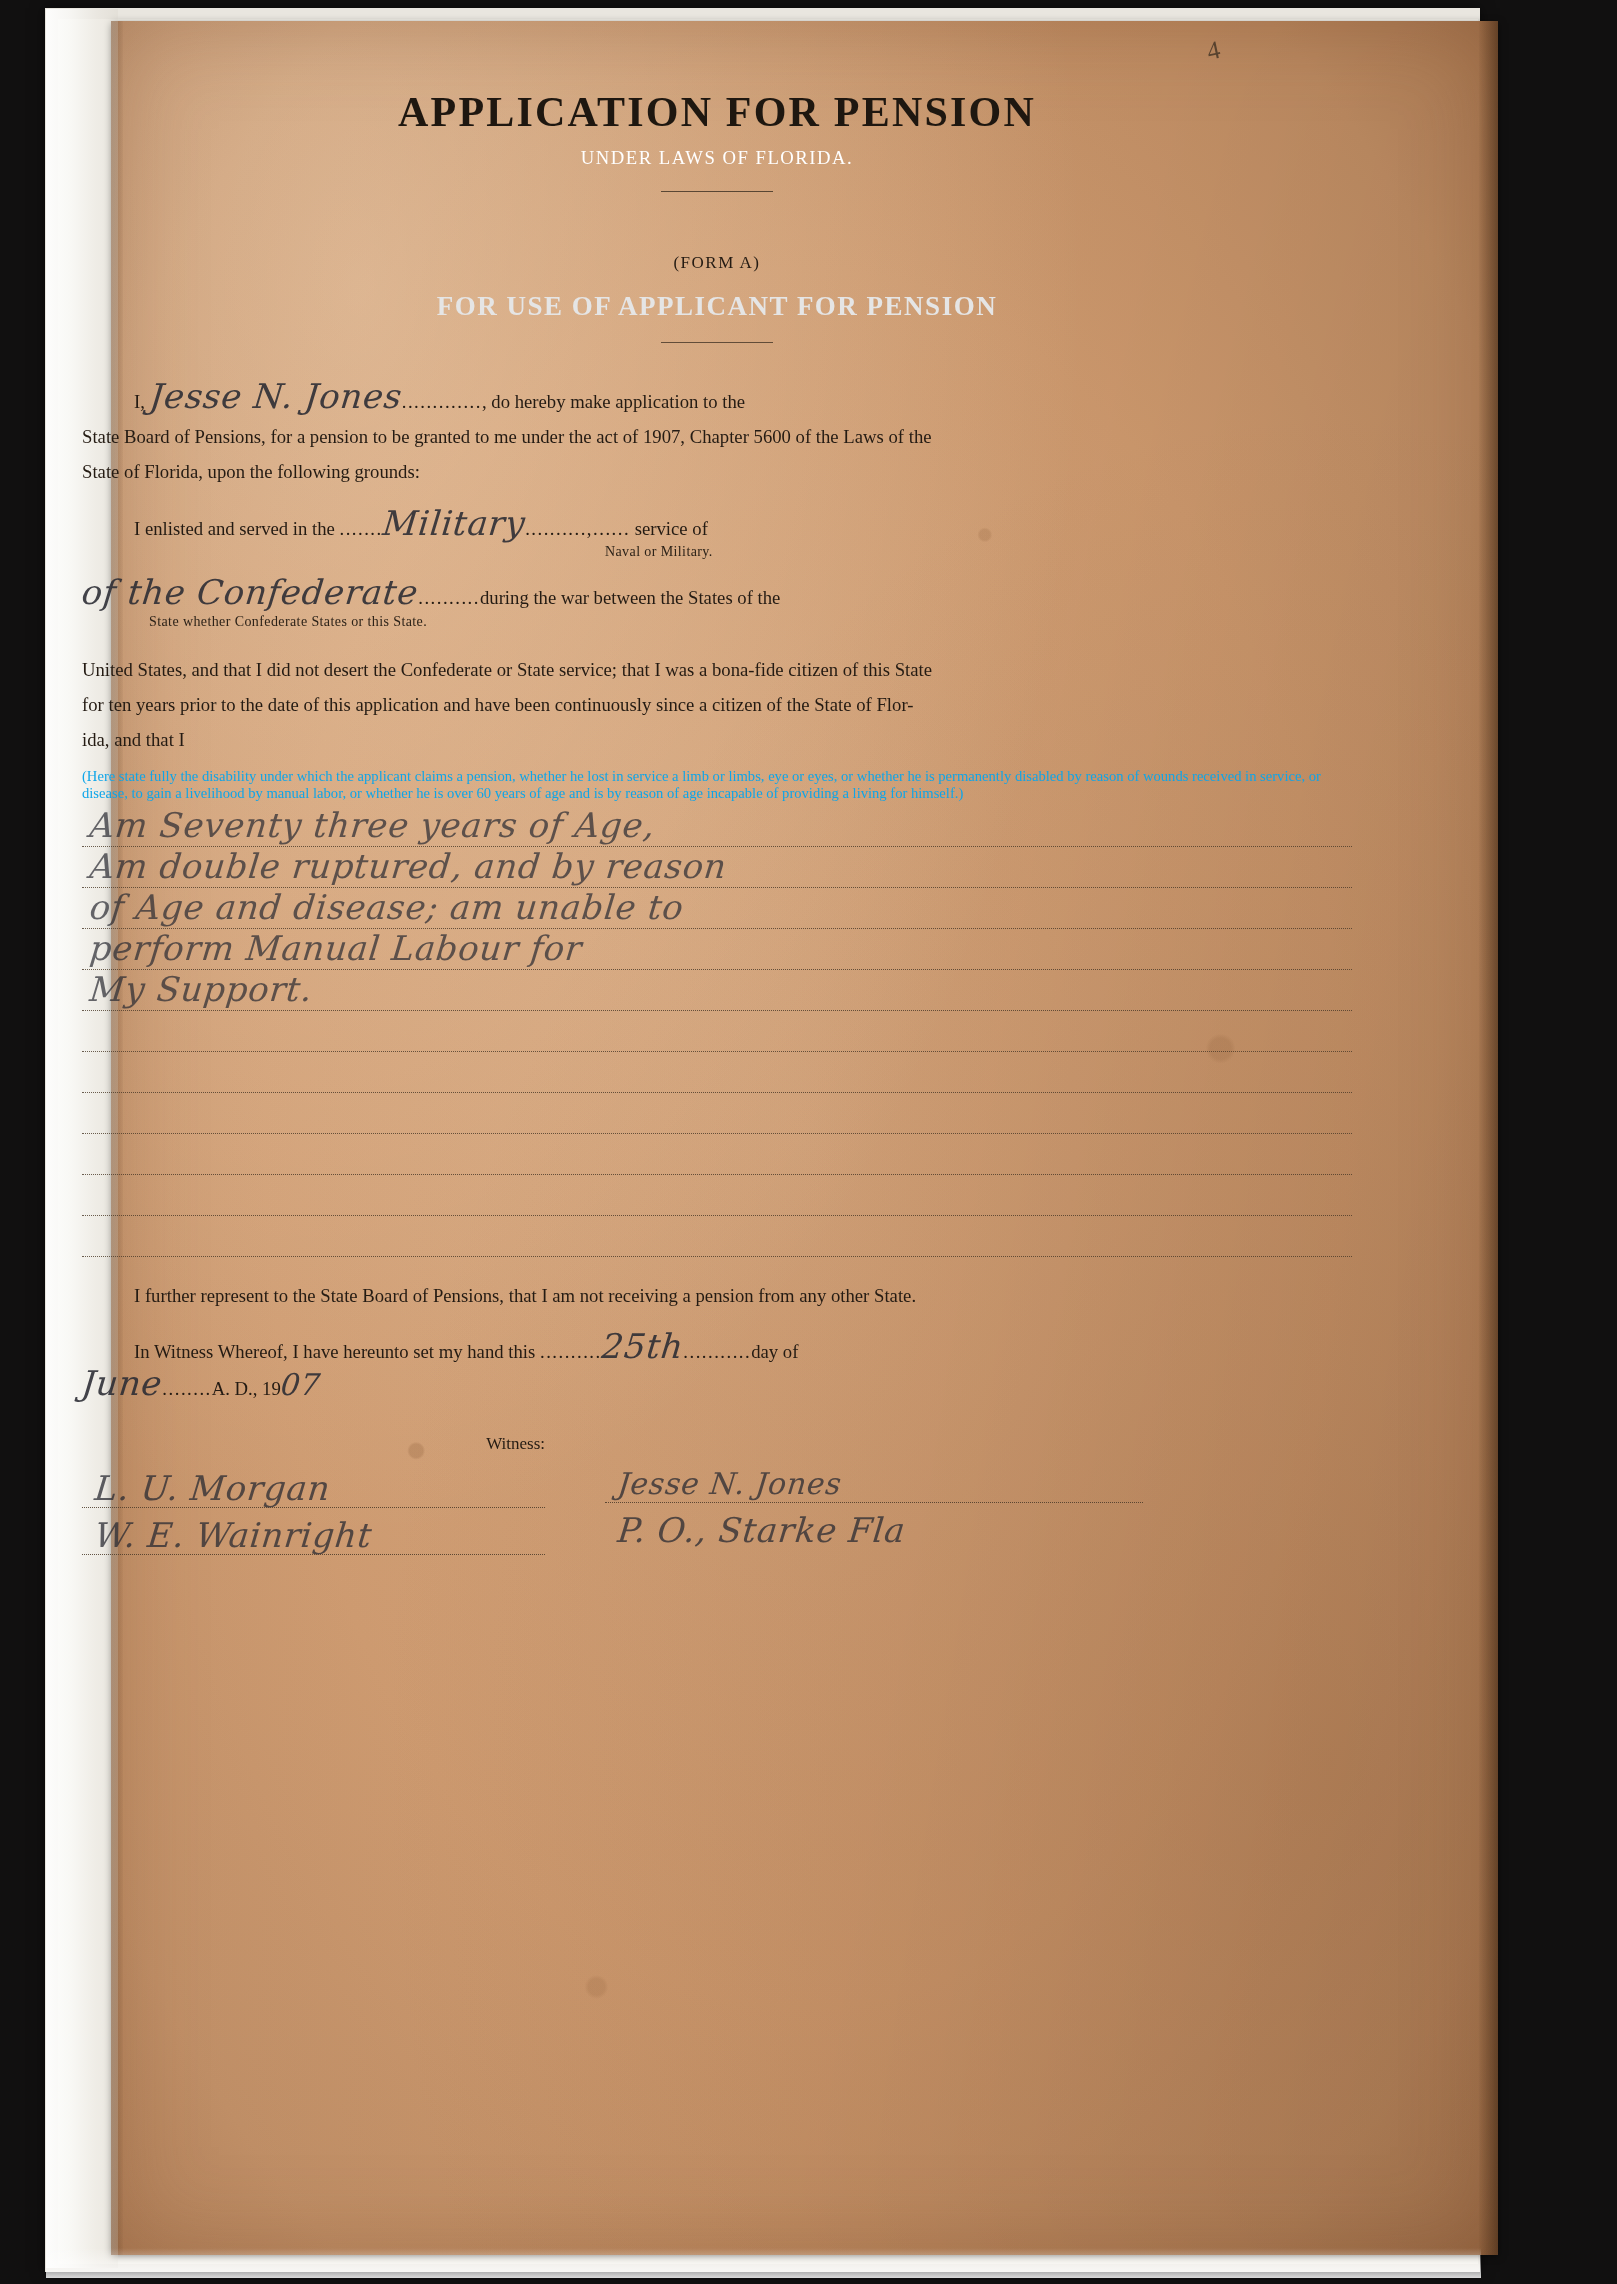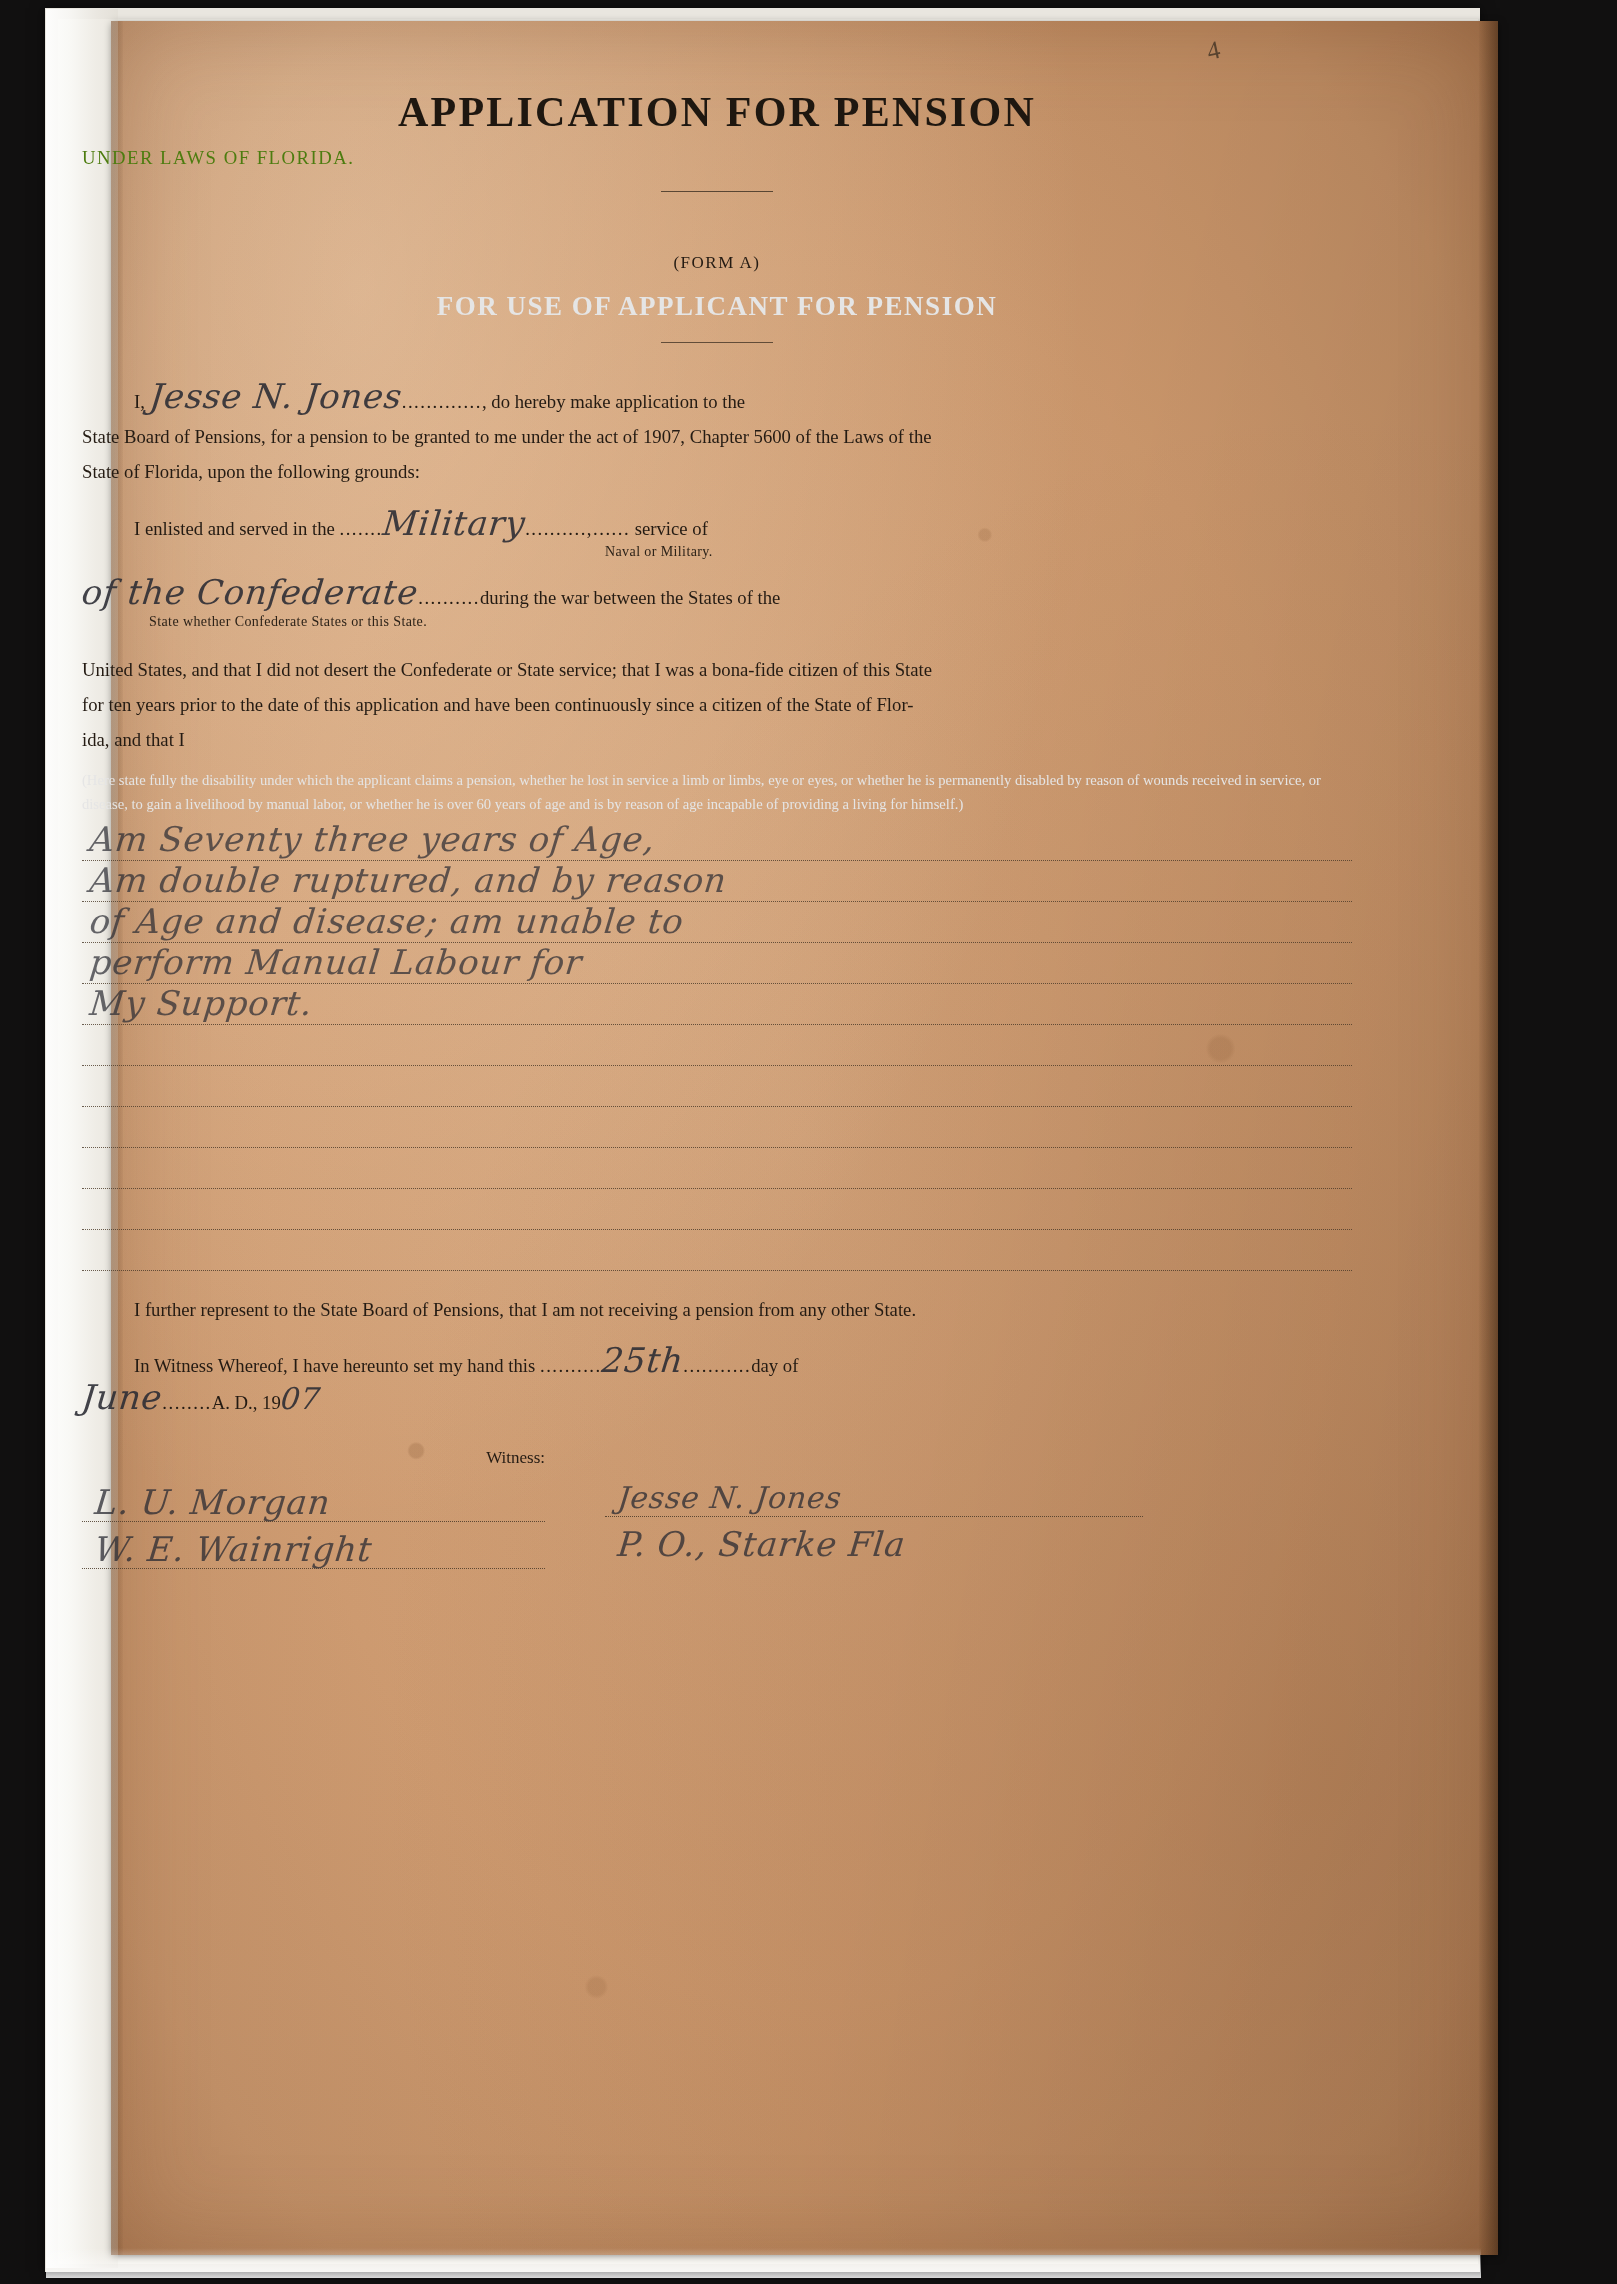--- a/index.html
+++ b/index.html
@@ -126,25 +126,25 @@
     margin: 0;
     padding-top: 88px;
     text-align: center;
     font-size: 42px;
     font-weight: bold;
     letter-spacing: 2.2px;
     font-family: "Liberation Serif", serif;
     color: #1e1710;
   }
   .subtitle {
-    text-align: left;
+    text-align: center;
     font-size: 18.7px;
     letter-spacing: 1.5px;
     margin-top: 10.5px;
-    color: #4d7c0f;
+    color: #ffffff;
   }
   .rule {
     width: 112px;
     height: 1.5px;
     background: #3b2e20;
     margin: 22.4px auto 0 auto;
     opacity: .8;
   }
   .formline {
     text-align: center;
@@ -181,23 +181,23 @@
   .dots { letter-spacing: 1.5px; }
 
   .caption {
     font-size: 14px;
     letter-spacing: 0.4px;
     color: #2c2218;
   }
 
   .smallblock {
     font-size: 14.6px;
-    line-height: 24px;
+    line-height: 17px;
     margin-top: 10.5px;
-    color: #e5e5e5;
+    color: #0ea5e9;
   }
 
   
   .hw {
     font-family: "DejaVu Serif", serif;
     font-style: italic;
     color: #2a2b33;
     letter-spacing: 0.7px;
     transform: skewX(-6deg);
     display: inline-block;

